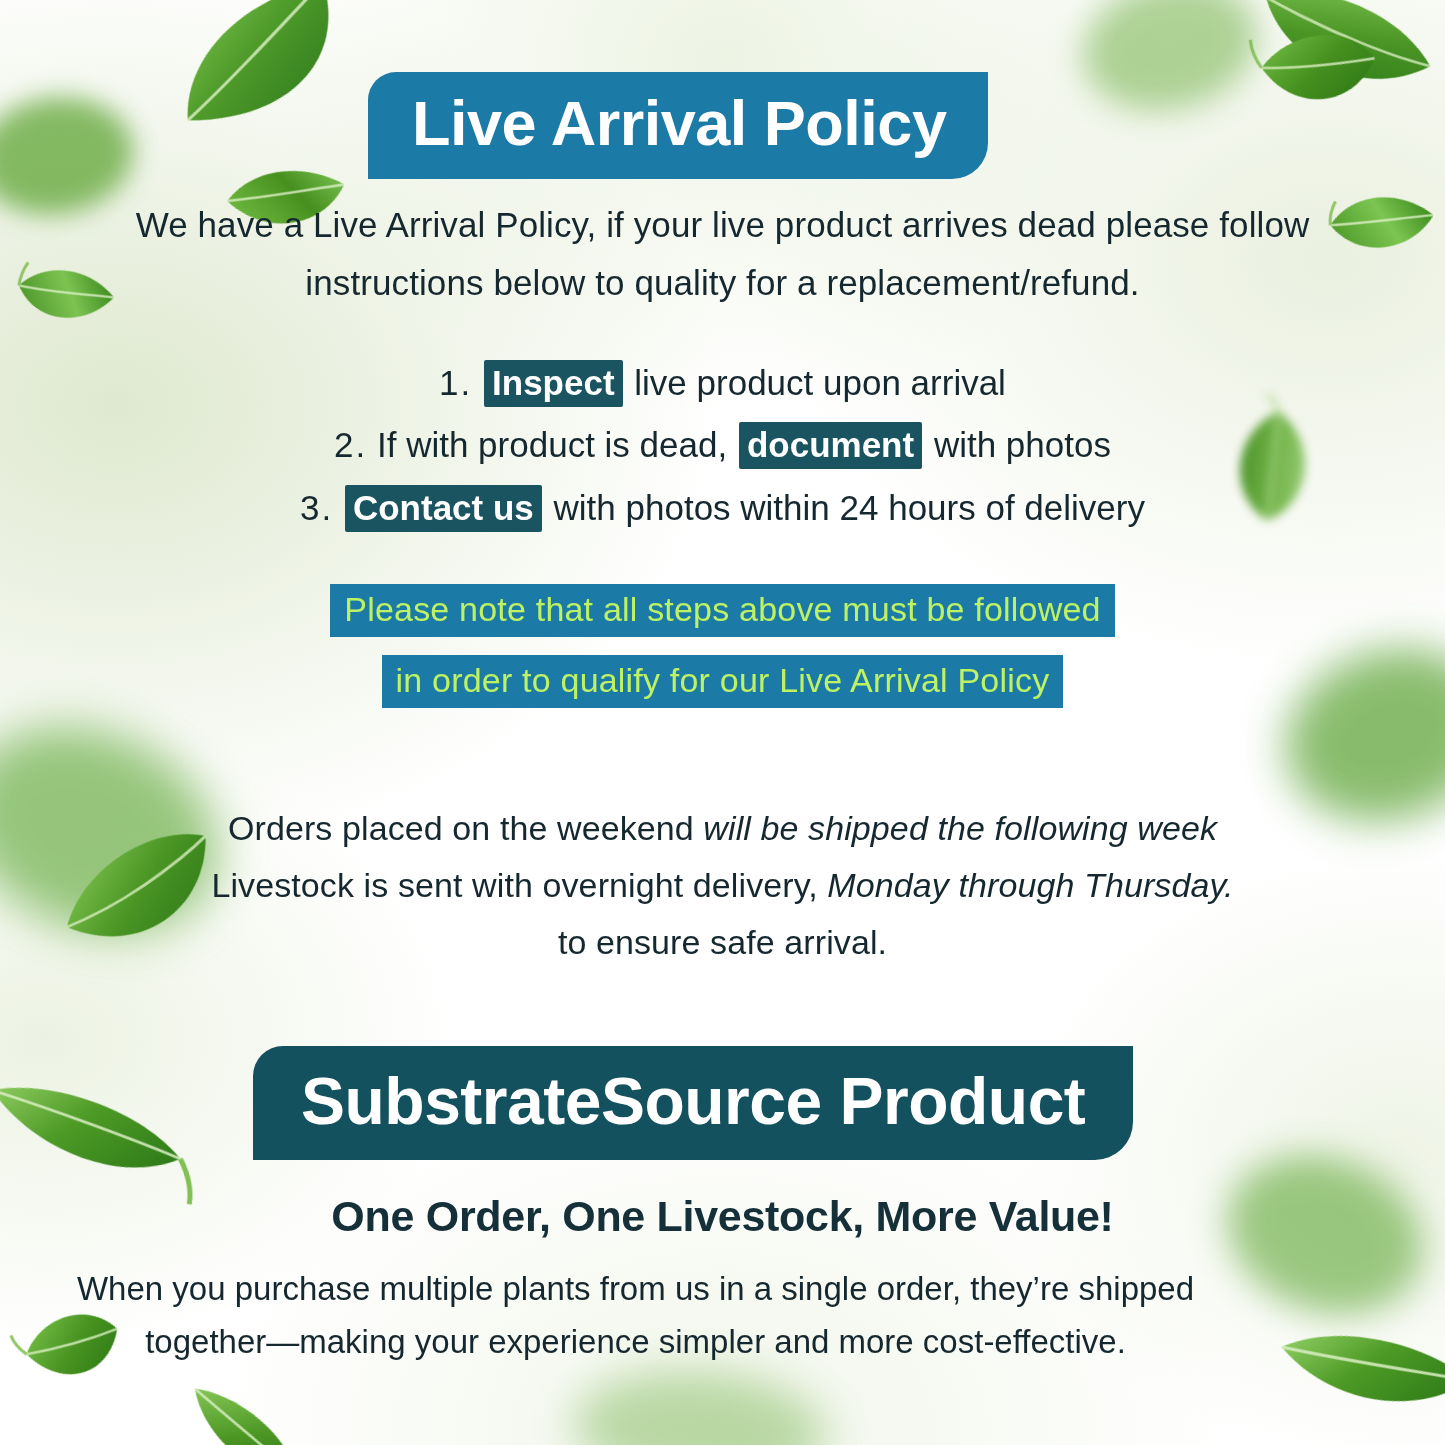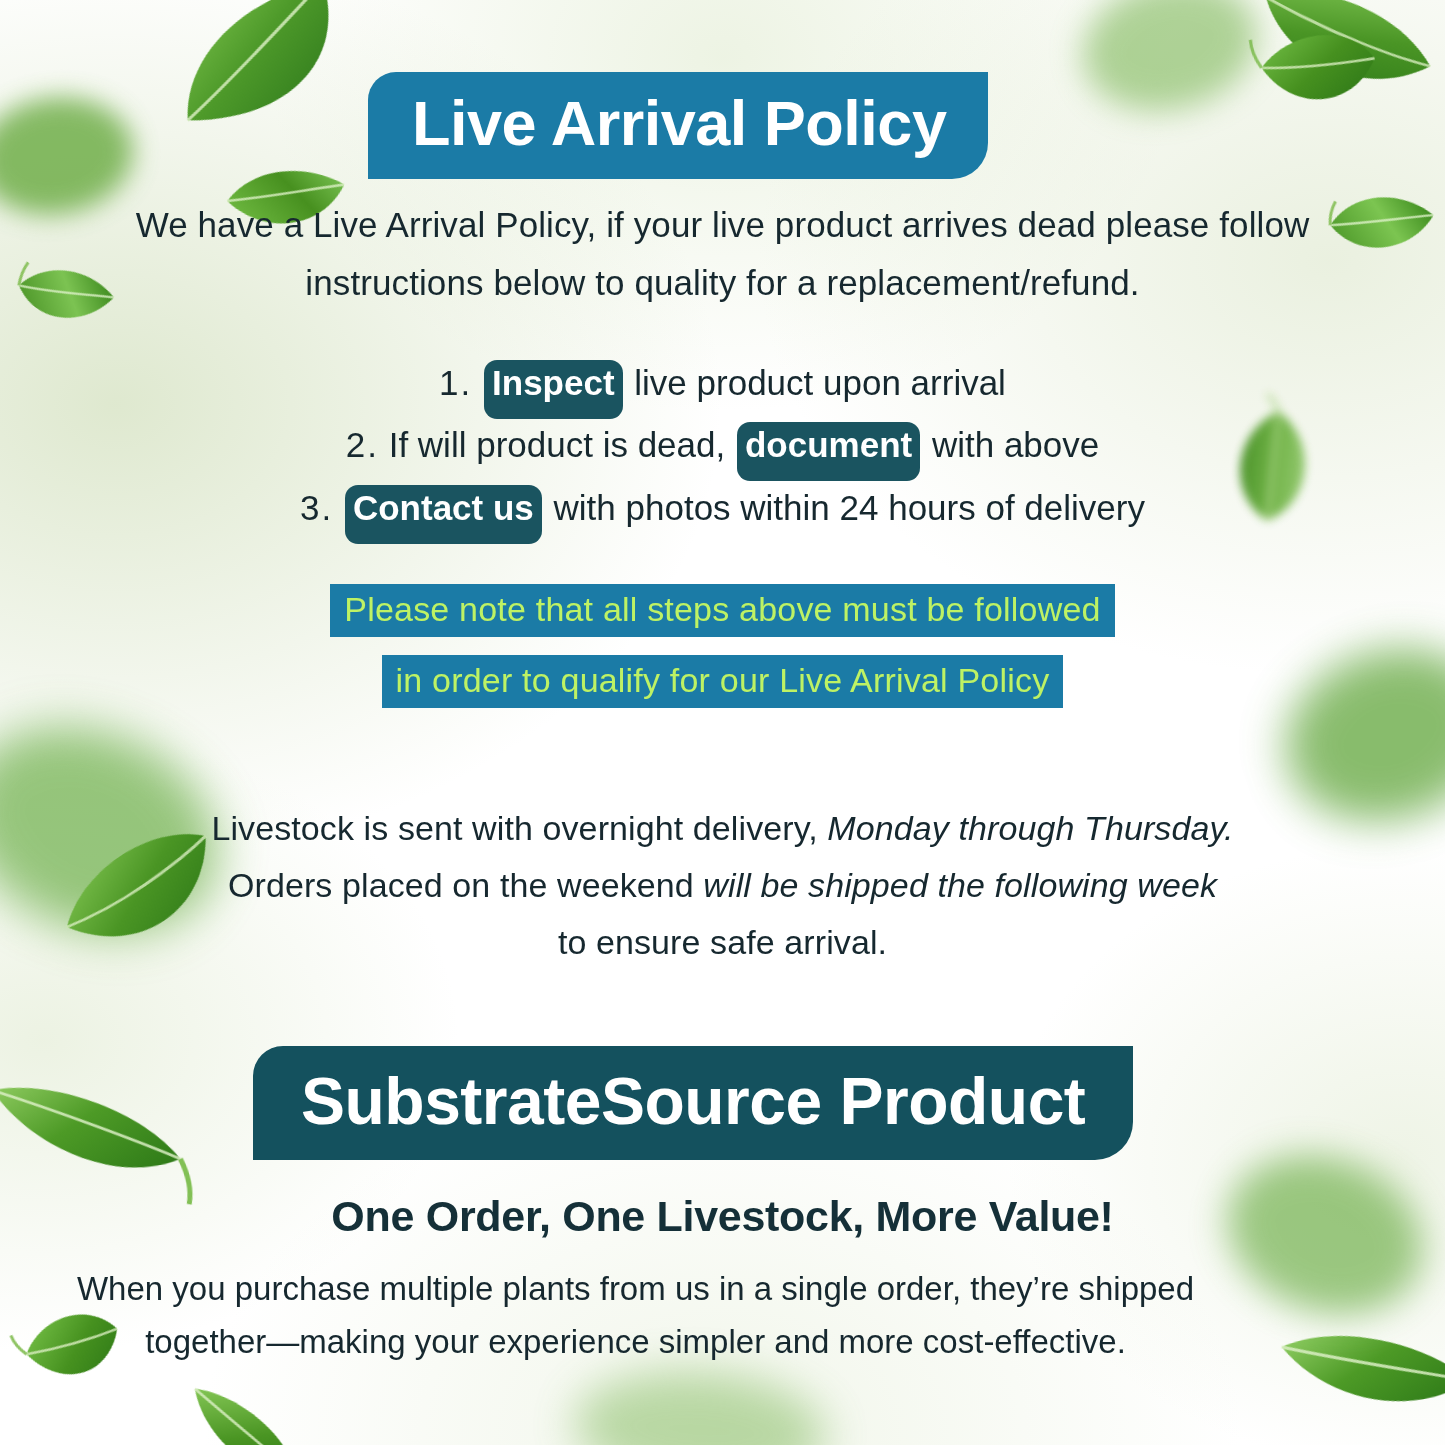--- a/index.html
+++ b/index.html
@@ -103,23 +103,23 @@
     color: #16282f;
     font-size: 35px;
     line-height: 1.78;
   }
   .step { display: block; white-space: nowrap; }
   .step .num { letter-spacing: 2px; }
   .mark {
     background: #1a5460;
     color: #ffffff;
     font-weight: 700;
-    padding: 3px 8px 17px 8px;
+    padding: 3px 8px 5px 8px;
     margin: 0 2px;
-    border-radius: 13px;
+    border-radius: 2px;
   }
 
   .note {
     position: absolute;
     left: 0;
     width: 1445px;
     top: 584px;
     text-align: center;
     line-height: 1.0;
   }
@@ -389,45 +389,45 @@
     </div>
 
     <div class="steps">
       <span class="step">
         <span class="num">1.</span>
         <span class="mark">Inspect</span>
         <span>live product upon arrival</span>
       </span>
       <span class="step">
         <span class="num">2.</span>
-        <span>If will product is dead,</span>
+        <span>If with product is dead,</span>
         <span class="mark">document</span>
-        <span>with above</span>
+        <span>with photos</span>
       </span>
       <span class="step">
         <span class="num">3.</span>
         <span class="mark">Contact us</span>
         <span>with photos within 24 hours of delivery</span>
       </span>
     </div>
 
     <div class="note">
       <div><span class="nl">Please note that all steps above must be followed</span></div>
       <div><span class="nl nl-2">in order to qualify for our Live Arrival Policy</span></div>
     </div>
 
     <div class="para para-ship">
       <span class="ln">
+        <span>Orders placed on the weekend</span>
+        <i>will be shipped the following week</i>
+      </span>
+      <span class="ln">
         <span>Livestock is sent with overnight delivery,</span>
         <i>Monday through Thursday.</i>
       </span>
-      <span class="ln">
-        <span>Orders placed on the weekend</span>
-        <i>will be shipped the following week</i>
-      </span>
       <span class="ln">to ensure safe arrival.</span>
     </div>
 
     <div class="banner banner-2">SubstrateSource Product</div>
 
     <div class="subhead">One Order, One Livestock, More Value!</div>
 
     <div class="para-value">
       <span class="ln">When you purchase multiple plants from us in a single order, they’re shipped</span>
       <span class="ln">together—making your experience simpler and more cost-effective.</span>

